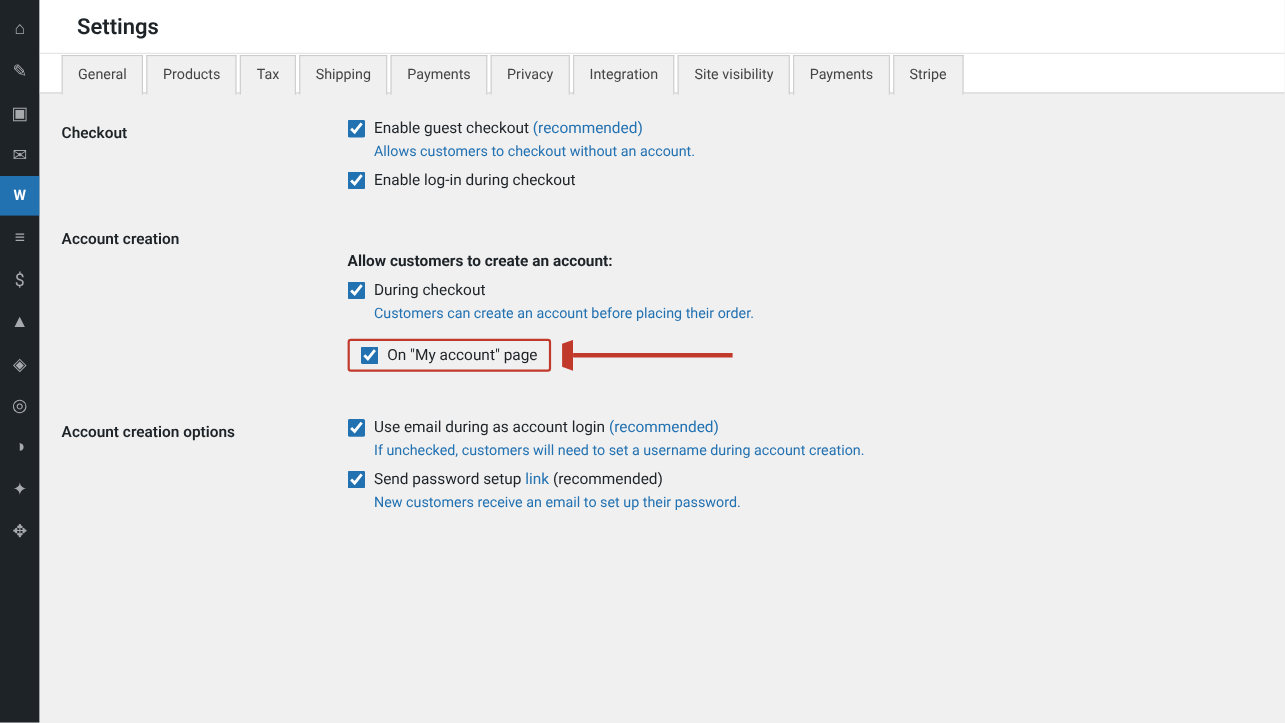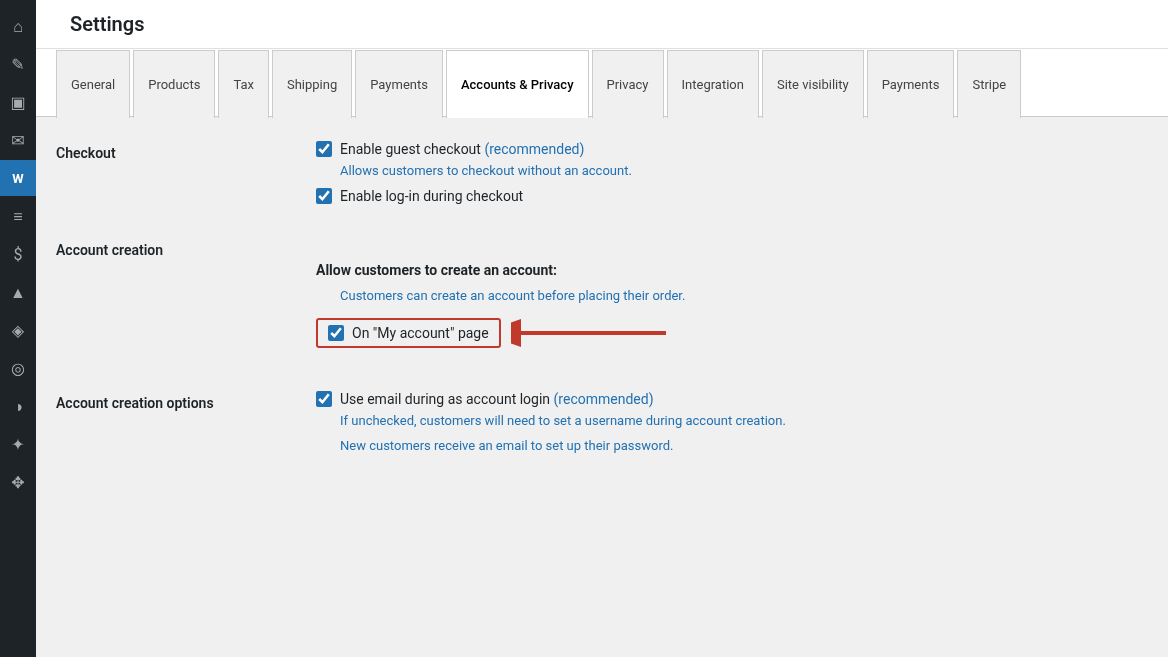--- a/index.html
+++ b/index.html
@@ -52,21 +52,21 @@
 
     
     .tabs-container {
       background: #fff;
       padding: 0 20px;
       border-bottom: 1px solid #ccc;
       display: flex;
       flex-wrap: wrap;
     }
     .tab {
-      padding: 26px 14px;
+      padding: 10px 14px;
       font-size: 13px;
       color: #444;
       cursor: pointer;
       border: 1px solid transparent;
       border-bottom: none;
       margin-bottom: -1px;
       background: #f0f0f1;
       border-color: #ccc;
       margin-right: 3px;
       position: relative;
@@ -163,21 +163,20 @@
   <div class="page-header">
     <h1 class="page-title">Settings</h1>
   </div>
 
   <div class="tabs-container">
     <div class="tab">General</div>
     <div class="tab">Products</div>
     <div class="tab">Tax</div>
     <div class="tab">Shipping</div>
     <div class="tab">Payments</div>
-    <div class="tab active">Accounts &amp; Privacy</div>
     <div class="tab">Privacy</div>
     <div class="tab">Integration</div>
     <div class="tab">Site visibility</div>
     <div class="tab">Payments</div>
     <div class="tab">Stripe</div>
   </div>
 
   <div class="content-area">
 
     <div class="settings-row">
@@ -197,20 +196,24 @@
           <label for="login-checkout" class="checkbox-label">Enable log-in during checkout</label>
         </div>
       </div>
     </div>
 
     <div class="settings-row">
       <div class="settings-label">Account creation</div>
       <div class="settings-content">
         <div class="section-title">Allow customers to create an account:</div>
 
+        <div class="checkbox-item">
+          <input type="checkbox" id="during-checkout" checked="" style="">
+          <label for="during-checkout" class="checkbox-label">During checkout</label>
+        </div>
         <div class="helper-text">Customers can create an account before placing their order.</div>
 
         <div style="display:flex; align-items:center; margin-bottom: 10px;">
           <div style="border: 2px solid #c0392b; border-radius: 3px; padding: 5px 10px; display:inline-flex; align-items:center;">
             <input type="checkbox" id="my-account-page" checked="" style="width: 16px; height: 16px; margin-right: 8px; accent-color: rgb(34, 113, 177);">
             <label for="my-account-page" class="checkbox-label">On "My account" page</label>
           </div>
 
           <svg width="160" height="40" viewBox="0 0 160 40" style="margin-left: 10px;">
             <defs>
@@ -229,19 +232,25 @@
       <div class="settings-content">
 
         <div class="checkbox-item">
           <input type="checkbox" id="email-login" checked="" style="">
           <label for="email-login" class="checkbox-label">
             <span>Use email during as account login </span><span class="link-text">(recommended)</span>
           </label>
         </div>
         <div class="helper-text">If unchecked, customers will need to set a username during account creation.</div>
 
+        <div class="checkbox-item">
+          <input type="checkbox" id="password-setup" checked="" style="">
+          <label for="password-setup" class="checkbox-label">
+            <span>Send password setup </span><span class="link-text">link</span><span> (recommended)</span>
+          </label>
+        </div>
         <div class="helper-text">New customers receive an email to set up their password.</div>
 
       </div>
     </div>
 
   </div>
 </div>
 
 </body></html>

